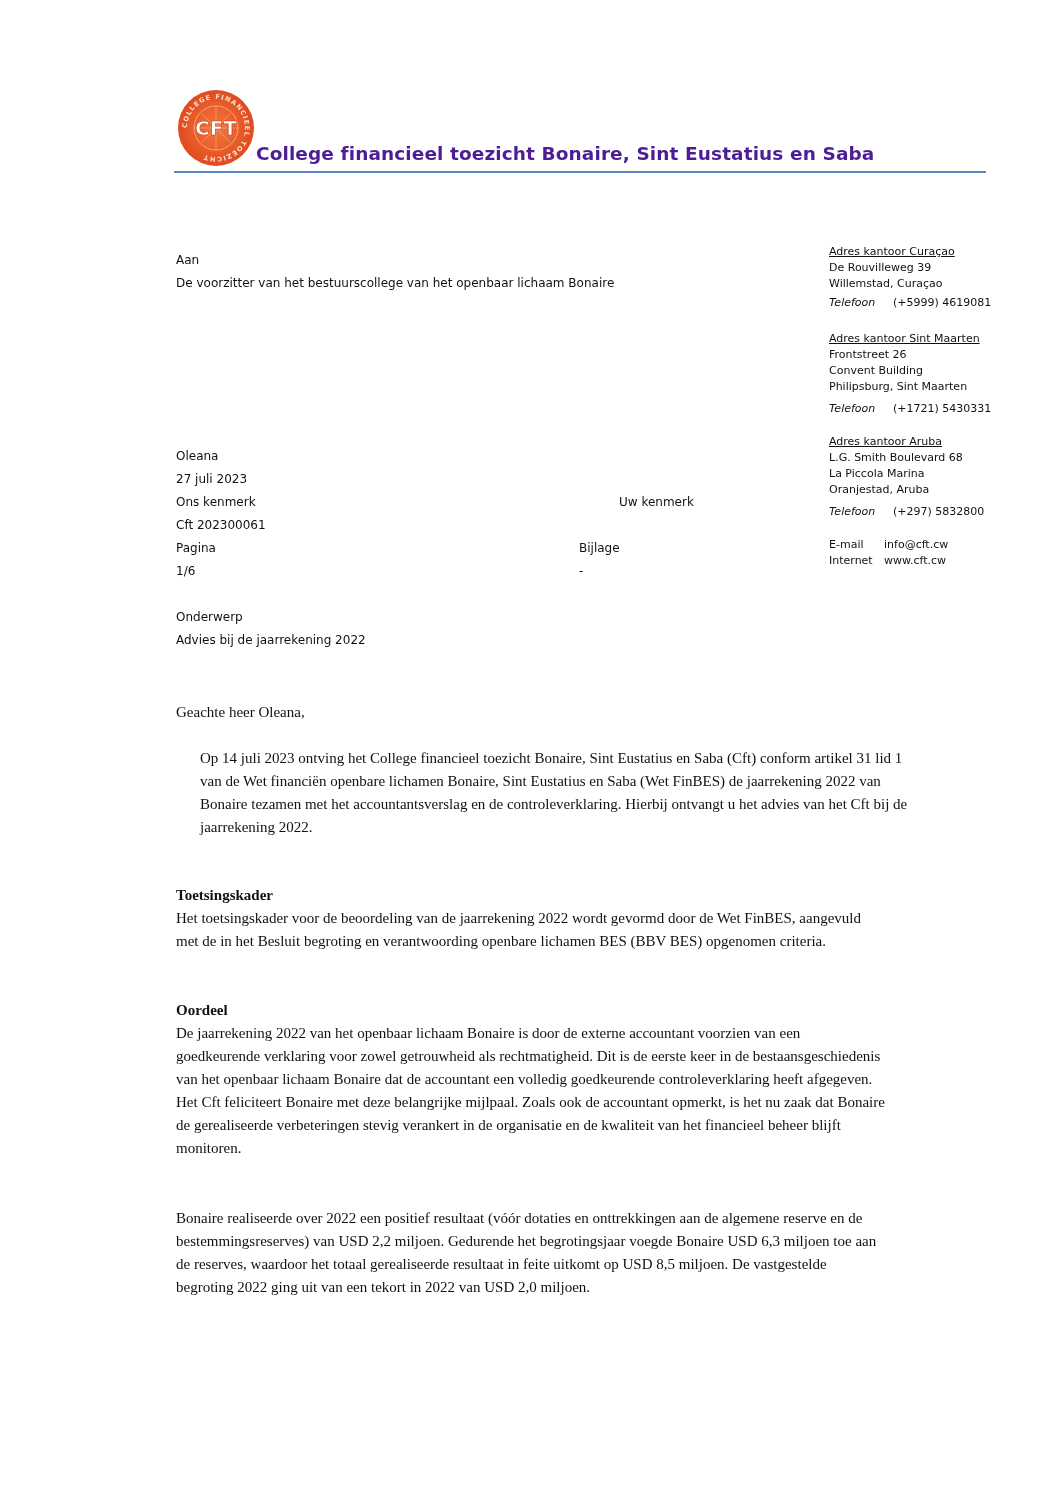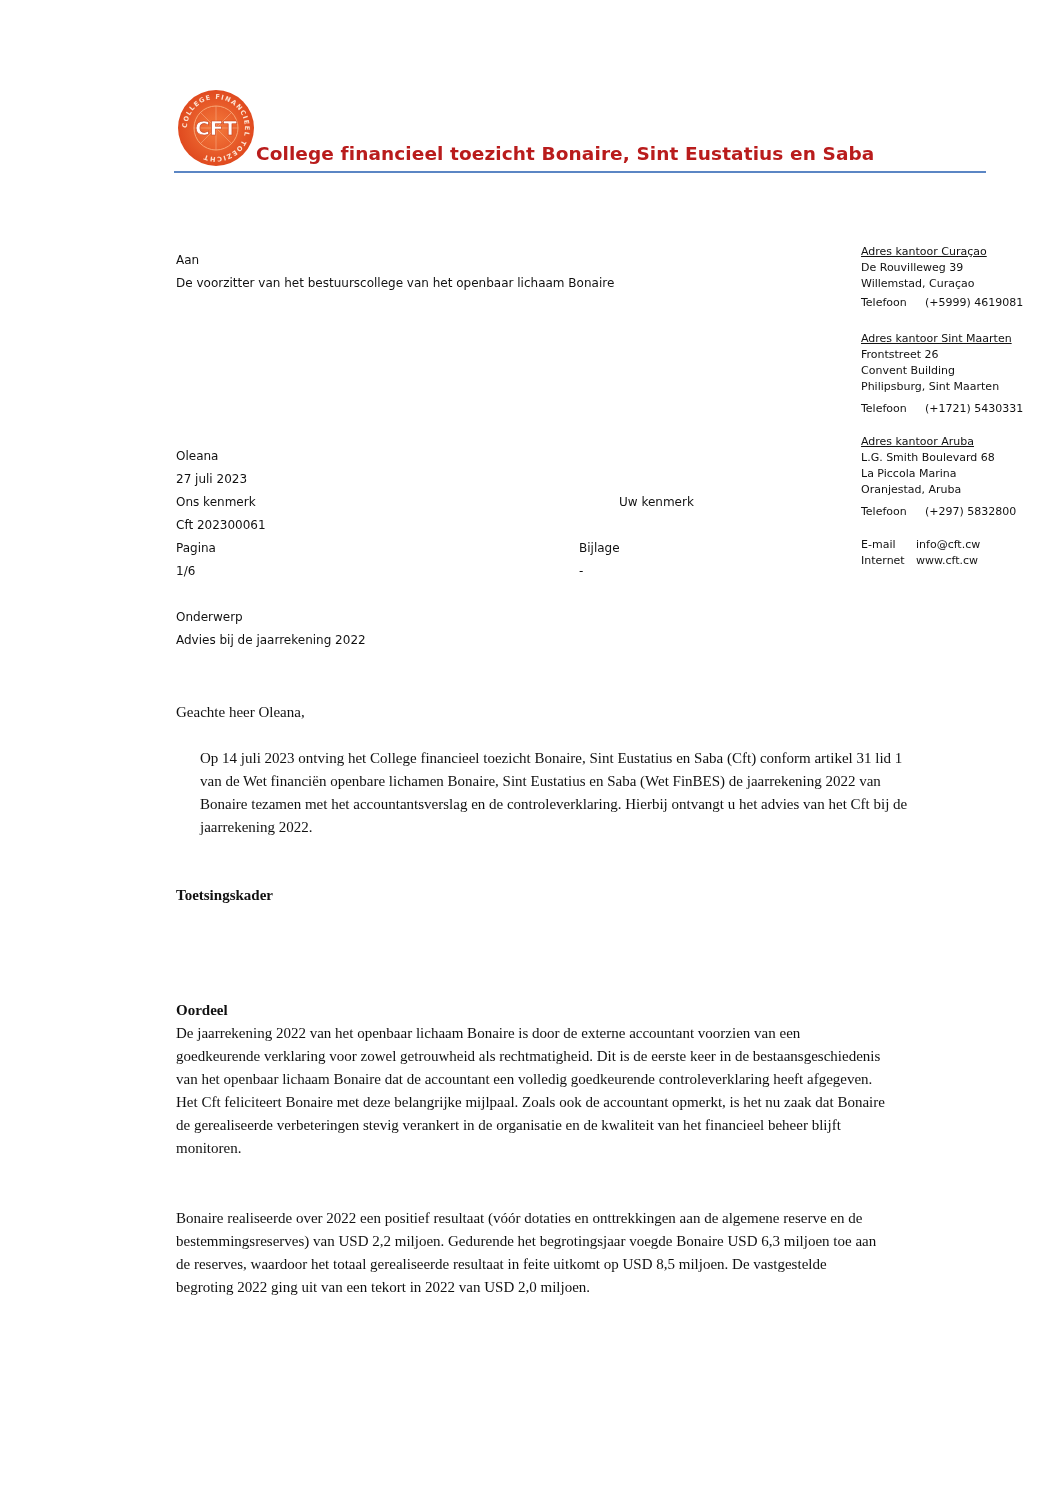--- a/index.html
+++ b/index.html
@@ -1,25 +1,25 @@
 <!DOCTYPE html>
 <html><head>
 <meta charset="utf-8">
 <style>
   html, body { margin: 0; padding: 0; background: #ffffff; }
   body { width: 1058px; height: 1497px; position: relative; overflow: hidden;
          font-family: "DejaVu Sans", sans-serif; color: #111; }
   .abs { position: absolute; }
   .logo { left: 177px; top: 89px; width: 78px; height: 78px; }
-  .org-title { left: 256px; top: 143px; font-size: 18.5px; font-weight: bold; letter-spacing: 0.1px; white-space: nowrap; color: #b91c1c; }
+  .org-title { left: 256px; top: 143px; font-size: 18.5px; font-weight: bold; letter-spacing: 0.1px; white-space: nowrap; color: #4c1d95; }
   .rule { left: 174px; top: 171px; width: 812px; height: 2px; background: #5b86c4; }
   .main-text { font-size: 12px; line-height: 23px; white-space: nowrap; }
-  .side { left: 829px; font-size: 11px; line-height: 16px; white-space: nowrap; color: #111; margin-left: 32px; }
+  .side { left: 829px; font-size: 11px; line-height: 16px; white-space: nowrap; color: #111; }
   .side .u { text-decoration: underline; }
-  .side .lbl { display: inline-block; width: 64px; }
+  .side .lbl { display: inline-block; width: 64px; font-style: italic; }
   .side .lbl2 { display: inline-block; width: 55px; }
   .body-para { left: 176px; width: 710px; font-family: Liberation Serif, serif; font-size: 15px; line-height: 23px; }
   .body-para p { margin: 0; }
   .heading { font-weight: bold; }
 </style>
 </head>
 <body>
 
 <div class="abs logo">
   <svg width="78" height="78" viewBox="0 0 78 78">
@@ -103,20 +103,21 @@
 <div class="abs main-text" style="left:176px; top:629px;">Advies bij de jaarrekening 2022</div>
 
 <div class="abs body-para" style="top:701px;">Geachte heer Oleana,</div>
 
 <div class="abs body-para" style="top:747px;margin-left:24px;">
   <p>Op 14 juli 2023 ontving het College financieel toezicht Bonaire, Sint Eustatius en Saba (Cft) conform artikel 31 lid 1 van de Wet financiën openbare lichamen Bonaire, Sint Eustatius en Saba (Wet FinBES) de jaarrekening 2022 van Bonaire tezamen met het accountantsverslag en de controleverklaring. Hierbij ontvangt u het advies van het Cft bij de jaarrekening 2022.</p>
 </div>
 
 <div class="abs body-para" style="top:884px;">
   <div class="heading">Toetsingskader</div>
+  <p>Het toetsingskader voor de beoordeling van de jaarrekening 2022 wordt gevormd door de Wet FinBES, aangevuld met de in het Besluit begroting en verantwoording openbare lichamen BES (BBV BES) opgenomen criteria.</p>
 </div>
 
 <div class="abs body-para" style="top:999px;">
   <div class="heading">Oordeel</div>
   <p>De jaarrekening 2022 van het openbaar lichaam Bonaire is door de externe accountant voorzien van een goedkeurende verklaring voor zowel getrouwheid als rechtmatigheid. Dit is de eerste keer in de bestaansgeschiedenis van het openbaar lichaam Bonaire dat de accountant een volledig goedkeurende controleverklaring heeft afgegeven. Het Cft feliciteert Bonaire met deze belangrijke mijlpaal. Zoals ook de accountant opmerkt, is het nu zaak dat Bonaire de gerealiseerde verbeteringen stevig verankert in de organisatie en de kwaliteit van het financieel beheer blijft monitoren.</p>
 </div>
 
 <div class="abs body-para" style="top:1207px;">
   <p>Bonaire realiseerde over 2022 een positief resultaat (vóór dotaties en onttrekkingen aan de algemene reserve en de bestemmingsreserves) van USD 2,2 miljoen. Gedurende het begrotingsjaar voegde Bonaire USD 6,3 miljoen toe aan de reserves, waardoor het totaal gerealiseerde resultaat in feite uitkomt op USD 8,5 miljoen. De vastgestelde begroting 2022 ging uit van een tekort in 2022 van USD 2,0 miljoen.</p>
 </div>

